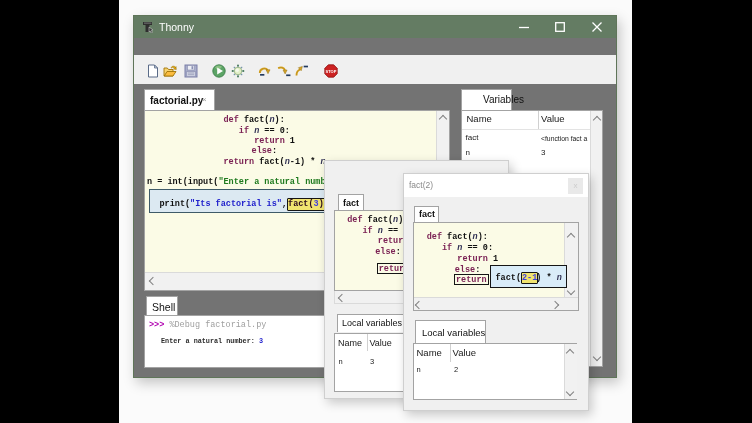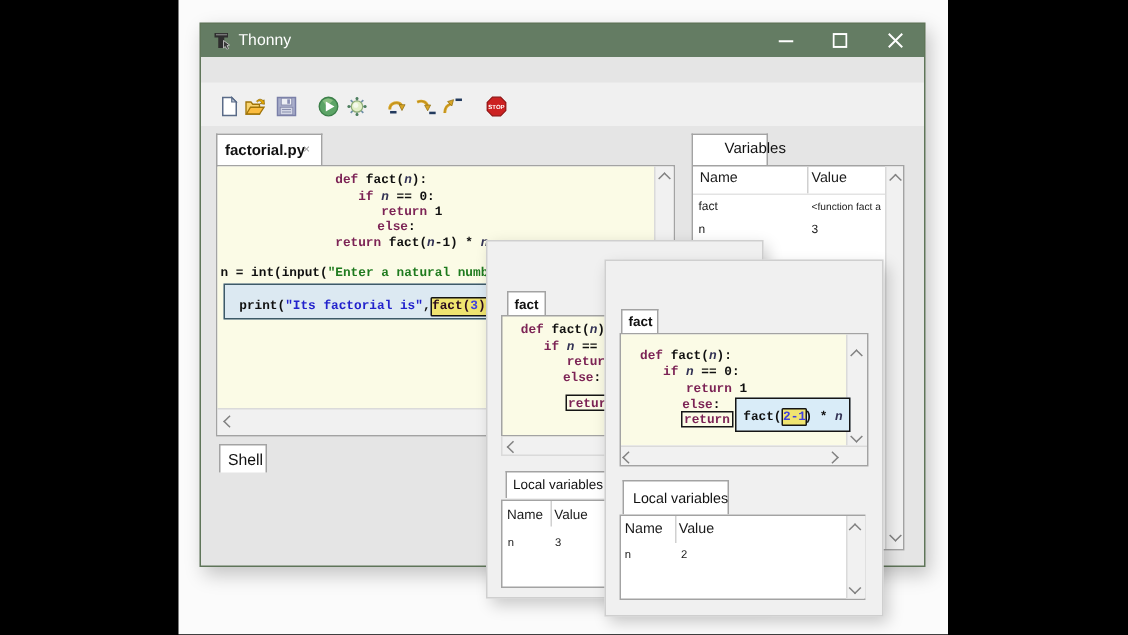--- a/index.html
+++ b/index.html
@@ -1,21 +1,21 @@
 <!DOCTYPE html>
 <html><head>
 <meta charset="utf-8">
 <style>
 html,body{margin:0;padding:0;}
 body{width:752px;height:423px;background:#000;overflow:hidden;font-family:"Liberation Sans",sans-serif;}
 #stage{position:absolute;left:0;top:0;width:752px;height:423px;background:#000;overflow:hidden;filter:blur(0.3px);}
 .desktop{position:absolute;left:119px;top:0;width:513px;height:423px;background:#fbfbfb;}
 .abs{position:absolute;}
 
-#mainwin{position:absolute;left:133px;top:15px;width:482px;height:361px;background:#e5e5e5;border:1px solid #5f7559;box-shadow:3px 5px 12px rgba(0,0,0,.22);z-index:10;}
+#mainwin{position:absolute;left:133px;top:15px;width:482px;height:361px;background:#737373;border:1px solid #5f7559;box-shadow:3px 5px 12px rgba(0,0,0,.22);z-index:10;}
 #titlebar{position:absolute;left:0;top:0;width:482px;height:22px;background:#647c63;}
 #titlebar .ttl{position:absolute;left:25px;top:4.5px;font-size:10.5px;color:#fff;}
 #menubar{position:absolute;left:0;top:22px;width:482px;height:17px;background:#fff;}
 .mi{position:absolute;top:3.2px;font-size:10px;color:#1a1a1a;}
 #toolbar{position:absolute;left:0;top:39px;width:482px;height:29px;background:#f0f0f0;}
 .tbi{position:absolute;top:9px;width:14px;height:14px;}
 
 .tab{position:absolute;background:#fff;border:1px solid #a3a3a3;border-bottom:none;box-sizing:border-box;white-space:nowrap;}
 .tab span{white-space:nowrap;}
 .pane{position:absolute;background:#fff;border:1px solid #a3a3a3;box-sizing:border-box;text-align:center;}
@@ -160,20 +160,24 @@
 n = int(input(<span class="str">"Enter a natural number: "</span>))</div>
 
       <div class="abs" style="left:3.5px;top:78px;width:286px;height:24px;background:#dce9f2;border:1.5px solid #3e5a68;box-sizing:border-box;">
         <div class="abs code" style="left:10px;top:8.3px;">print(<span class="bstr">"Its factorial is"</span>,<span class="hl">fact(<span class="num">3</span>)</span>)</div>
       </div>
     </div>
 
     <div class="tab" style="left:12px;top:280px;width:32px;height:19px;">
       <span style="position:absolute;left:5px;top:3.5px;font-size:10.5px;color:#111;">Shell</span>
     </div>
+    <div class="pane" style="left:10px;top:299px;width:306px;height:53px;">
+      <div class="abs code" style="left:4px;top:4px;font-weight:bold;"><span style="color:#b000b0">&gt;&gt;&gt;</span> <span style="color:#9f9f9f;font-weight:normal">%Debug factorial.py</span></div>
+      <div class="abs" style="left:16px;top:21px;font-family:'Liberation Mono',monospace;font-size:6.8px;font-weight:bold;color:#2b2b2b;">Enter a natural number: <span style="color:#2020cc">3</span></div>
+    </div>
 
     <div class="tab" style="left:327px;top:73px;width:51px;height:21px;">
       <span style="position:absolute;left:21px;top:4px;font-size:10px;color:#111;">Variables</span>
     </div>
     <div class="pane" style="left:327px;top:94px;width:142px;height:257px;">
       <span class="tbl-h" style="left:4.5px;top:2px;">Name</span>
       <span class="tbl-h" style="left:79px;top:2px;">Value</span>
       <div class="abs" style="left:75.5px;top:0;width:1px;height:18px;background:#d0d0d0;"></div>
       <div class="abs" style="left:0;top:18px;width:129px;height:1px;background:#e3e3e3;"></div>
       <span class="tbl-c" style="left:3.6px;top:22px;">fact</span>
@@ -207,20 +211,24 @@
     <div class="pane" style="left:9px;top:171.5px;width:166px;height:59px;">
       <span class="tbl-h" style="left:3px;top:4px;font-size:9px;">Name</span>
       <span class="tbl-h" style="left:34.5px;top:4px;font-size:9px;">Value</span>
       <div class="abs" style="left:31.8px;top:0;width:1px;height:17px;background:#d0d0d0;"></div>
       <span class="tbl-c" style="left:3.5px;top:23px;font-size:7.5px;">n</span>
       <span class="tbl-c" style="left:35px;top:23px;font-size:7.5px;">3</span>
     </div>
   </div>
 
   <div class="fwin" id="w2" style="left:403px;top:173px;width:184px;height:236px;z-index:30;">
+    <div class="fwt">
+        <span class="t" style="left:5px;top:5.5px;">fact(2)</span>
+      <div class="fwbtn" style="left:164px;top:4px;width:15px;height:16px;line-height:16px;">x</div>
+    </div>
     <div class="tab" style="left:10px;top:31.5px;width:25px;height:16.5px;">
       <span style="position:absolute;left:4px;top:2.5px;font-size:9px;font-weight:bold;color:#111;">fact</span>
     </div>
     <div class="pane" style="left:8.5px;top:48px;width:166px;height:88.5px;">
       <div class="abs yellow" style="left:0;top:0;width:150.5px;height:74px;"></div>
       <div class="sb" style="left:150.5px;top:0;width:14px;height:74px;border-left:1px solid #dadada;box-sizing:border-box;"></div>
       <div class="chv chu" style="left:154.5px;top:11px;"></div>
       <div class="chv chd" style="left:154.5px;top:65px;"></div>
       <div class="sb" style="left:0;top:74px;width:164.5px;height:12.5px;border-top:1px solid #dadada;box-sizing:border-box;"></div>
       <div class="chv chl" style="left:2.5px;top:78.5px;"></div>

